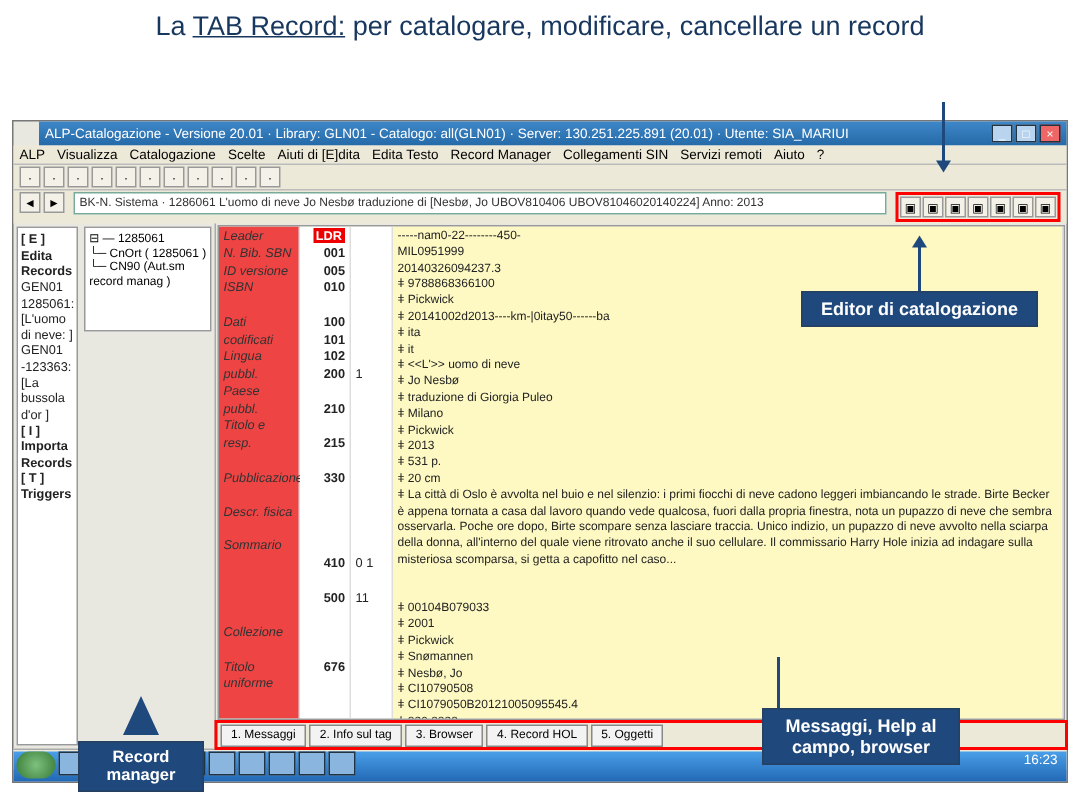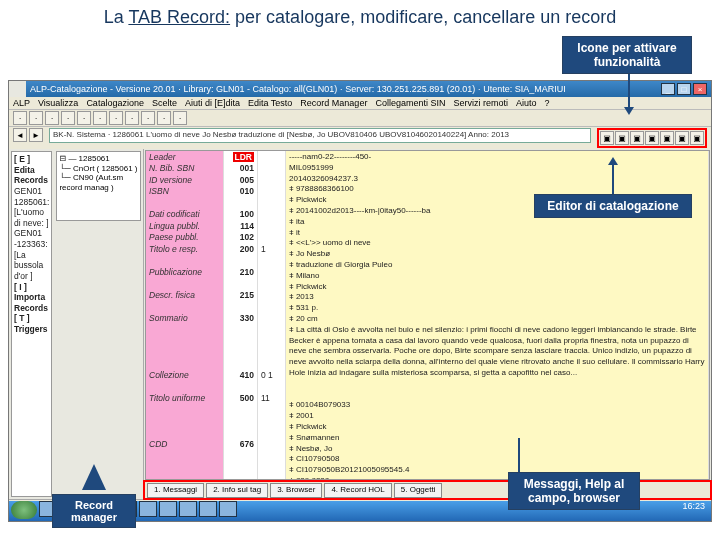--- a/index.html
+++ b/index.html
@@ -18,21 +18,21 @@
   .tbtn { width: 14px; height: 14px; border: 1px solid #999; background: #f4f2e8; display: flex; align-items: center; justify-content: center; font-size: 8px; }
   .toolbar2 { justify-content: space-between; }
   .input { background: #fff; border: 1px solid #7a9; padding: 1px 3px; height: 15px; font-size: 8px; color: #333; }
   .iconstrip { display: flex; gap: 1px; border: 2px solid #f00; padding: 1px; }
   .body { display: flex; height: calc(100% - 90px); }
   .leftpanel { width: 135px; border-right: 1px solid #aaa; display: flex; }
   .treebox { flex: 1; background: #fff; border: 1px solid #999; margin: 2px; padding: 2px; font-size: 8.5px; line-height: 1.25; color: #222; }
   .treebox b { font-weight: bold; }
   .navbox { height: 70px; border: 1px solid #999; margin: 2px; background: #fff; padding: 2px; font-size: 8px; line-height: 1.2; }
   .center { flex: 1; display: flex; flex-direction: column; }
-  .labelcol { width: 78px; background: #f9a8d4; }
+  .labelcol { width: 54px; background: #ef4444; }
   .tagcol { width: 34px; background: #fff; }
   .indcol { width: 28px; background: #fff; }
   .valcol { flex: 1; background: #fef9c3; }
   .grid { flex: 1; display: flex; border: 1px solid #999; margin: 1px; overflow: hidden; font-size: 8.5px; }
   .col { border-right: 1px solid #ddd; padding: 1px 3px; line-height: 1.35; color: #222; }
   .labelcol { color: #333; font-style: italic; }
   .tagcol { text-align: right; font-weight: bold; }
   .tagcol .ldr { background: #e00; color: #fff; padding: 0 2px; }
   .valcol { font-size: 8px; }
   .tabs { height: 18px; display: flex; gap: 2px; padding: 1px 3px; background: #ece9d8; border-top: 1px solid #aaa; }
@@ -52,21 +52,20 @@
   .tri-up { position:absolute; width:0; height:0; border-left:12px solid transparent; border-right:12px solid transparent; border-bottom:26px solid #1f497d; z-index:40; }
 </style>
 </head>
 <body>
 
 <div class="slide">
   <div class="title">
     <span>La </span><span class="u">TAB Record:</span><span> per catalogare, modificare, cancellare un record</span>
   </div>
 
-  <div class="callout" style="top:36px; right:28px; width:130px;">Icone per attivare funzionalità</div>
   <div class="callout" style="top:194px; right:28px; width:158px;">Editor di catalogazione</div>
   <div class="callout sm" style="bottom:12px; left:52px; width:84px;">Record manager</div>
   <div class="callout" style="bottom:30px; right:80px; width:132px;">Messaggi, Help al campo, browser</div>
 
   <div class="arrow arrow-down" style="right:90px; top:68px; height:44px;"></div>
   <div class="arrow arrow-up" style="right:106px; top:160px; height:34px;"></div>
   <div class="tri-up" style="left:82px; bottom:50px;"></div>
   <div class="arrow arrow-down" style="right:200px; bottom:62px; height:40px;"></div>
 
   <div class="app">
@@ -166,21 +165,21 @@
               <div>&nbsp;</div>
               <div>CDD</div>
             </div>
           <div class="col tagcol" id="tagcol">
               <div><span class="ldr">LDR</span></div>
               <div>001</div>
               <div>005</div>
               <div>010</div>
               <div>&nbsp;</div>
               <div>100</div>
-              <div>114</div>
+              <div>101</div>
               <div>102</div>
               <div>200</div>
               <div>&nbsp;</div>
               <div>210</div>
               <div>&nbsp;</div>
               <div>215</div>
               <div>&nbsp;</div>
               <div>330</div>
               <div>&nbsp;</div>
               <div>&nbsp;</div>

